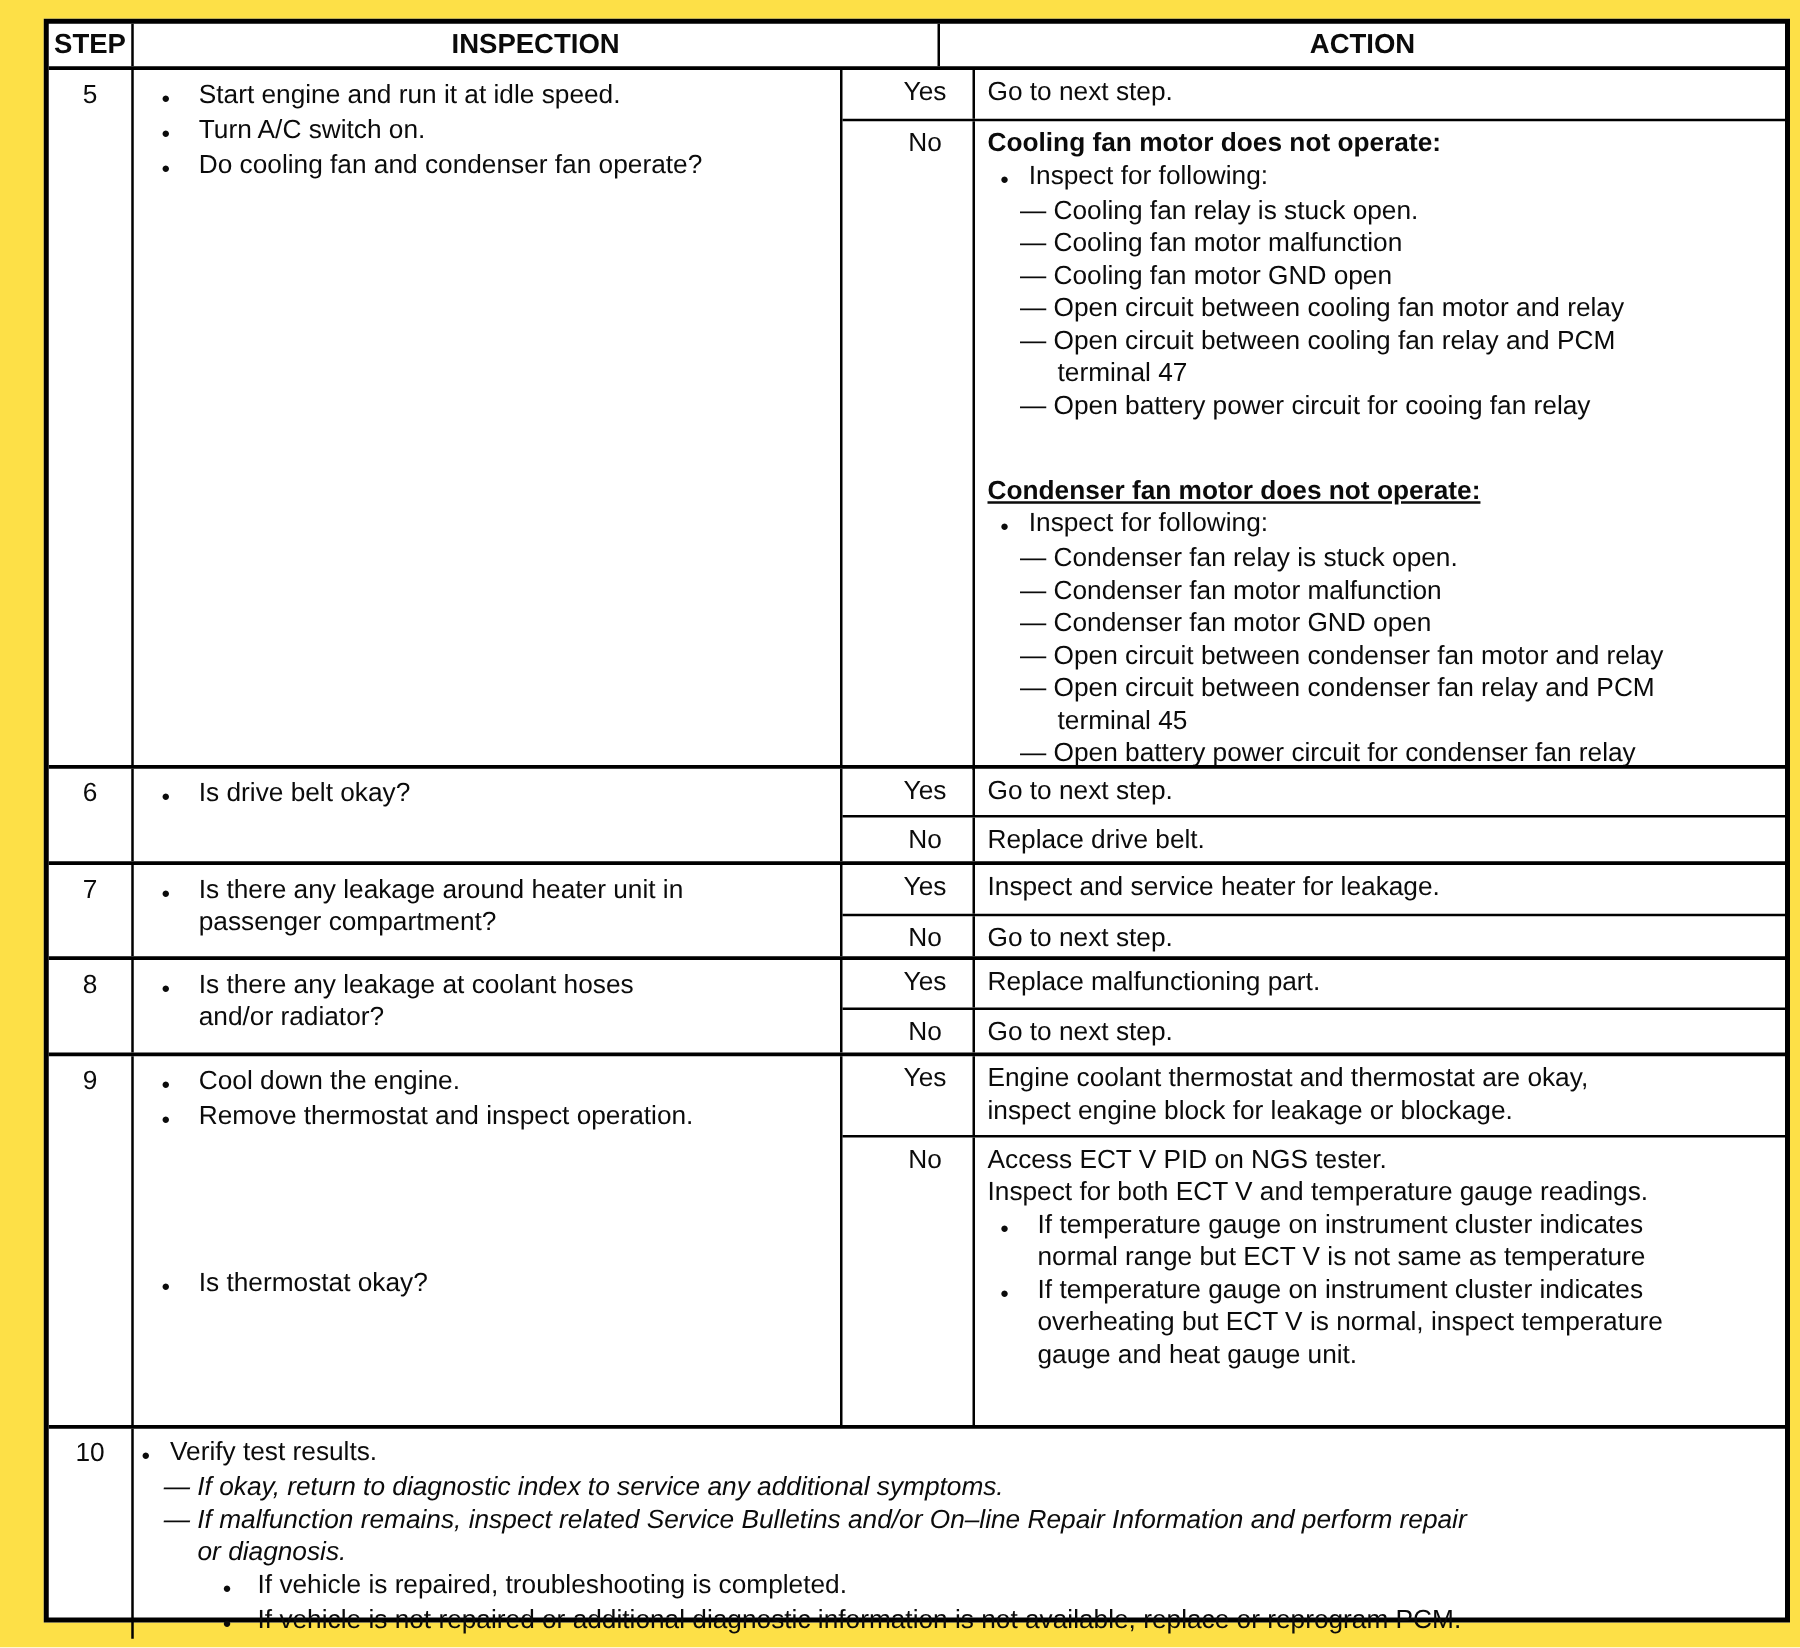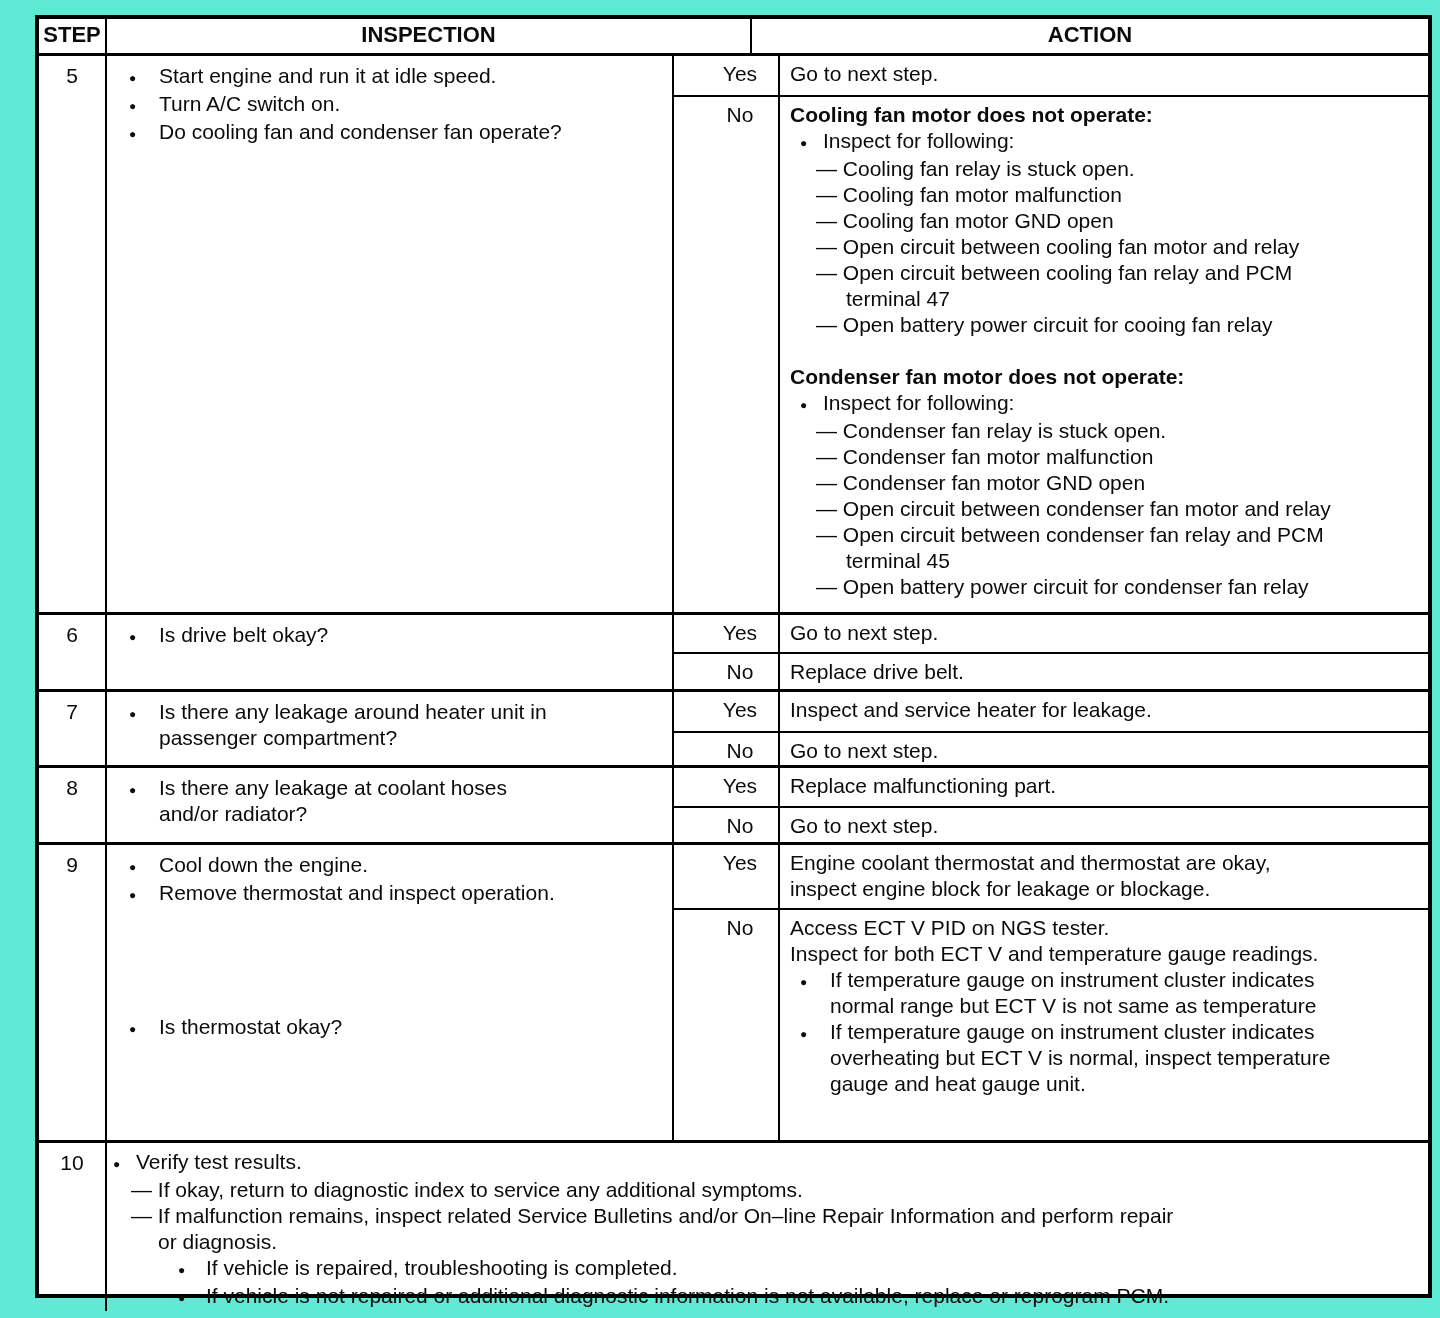--- a/index.html
+++ b/index.html
@@ -1,21 +1,21 @@
 <!DOCTYPE html>
 <html><head>
 <meta charset="utf-8">
 <style>
   * { box-sizing: border-box; margin: 0; padding: 0; }
   html, body { background: #ffffff; }
   .page {
     position: relative;
     width: 1440px;
     height: 1318px;
-    background: #5eead4;
+    background: #fde047;
     font-family: "Liberation Sans", "DejaVu Sans", sans-serif;
     font-size: 21px;
     line-height: 26px;
     color: #0b0b0b;
   }
   .tbl {
     position: absolute;
     left: 35px;
     top: 15px;
     width: 1397px;
@@ -38,28 +38,28 @@
   .sub { flex: 1; display: flex; flex-direction: column; }
   .subrow { display: flex; flex: 0 0 auto; }
   .subrow + .subrow { border-top: 2px solid #000; }
   .grow { flex: 1 1 auto; }
   .bline { display: flex; }
   .bmark { flex: 0 0 30px; font-size: 12px; padding-top: 2px; }
   .bmark.sm { flex: 0 0 23px; }
   .bmark.s9 { flex: 0 0 30px; }
   .btext { flex: 1; }
   .btitle { font-weight: bold; }
-  .gap { margin-top: 26px; }
+  .gap { margin-top: 42px; text-decoration: underline; }
   .dashes { padding-left: 26px; }
   .dash { padding-left: 30px; text-indent: -30px; }
   .cont { padding-left: 30px; }
   .bl10 { margin-left: 10px; }
   .later { margin-top: 106px; }
   .s10-cell { flex: 1; padding: 6px 10px 0 6px; }
-  .s10-dashes { margin-left: 18px; }
+  .s10-dashes { margin-left: 18px; font-style: italic; }
   .s10-dash { padding-left: 27px; text-indent: -27px; }
   .s10-cont { padding-left: 27px; }
   .s10-subs { margin-left: 65px; }
   .s10-subs .bmark { flex: 0 0 28px; }
 </style>
 </head>
 <body>
 
 <div class="page">
   <div class="tbl">

